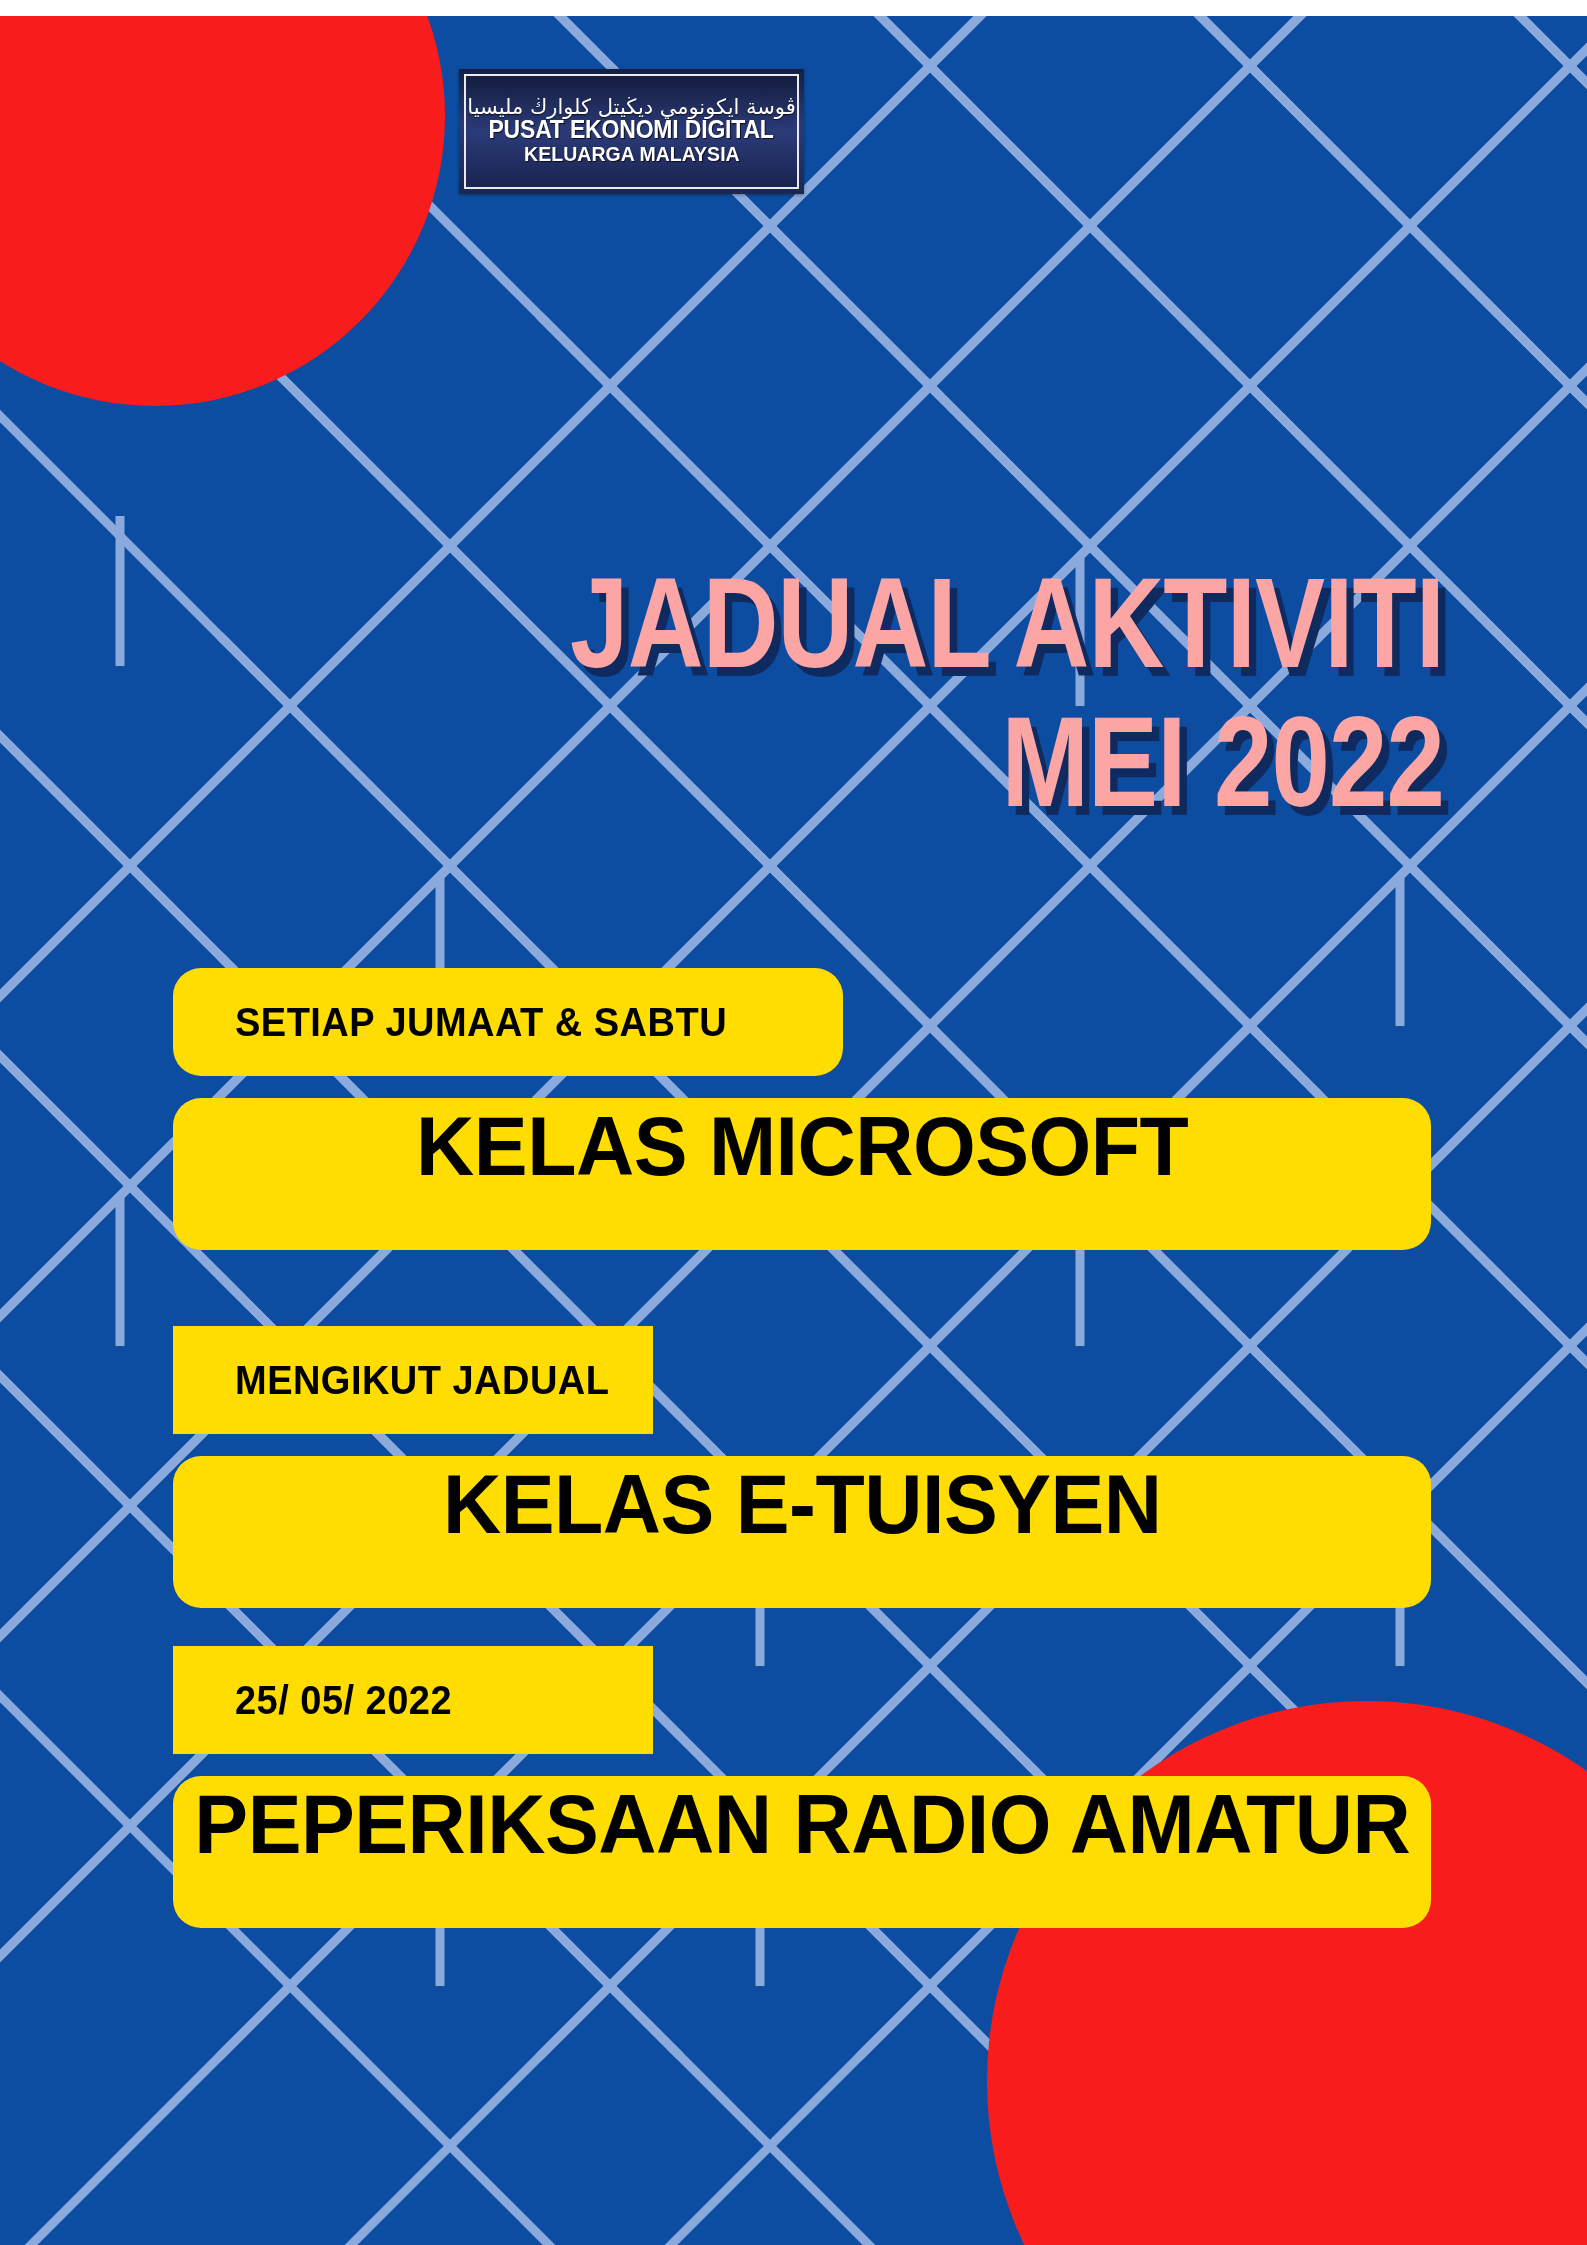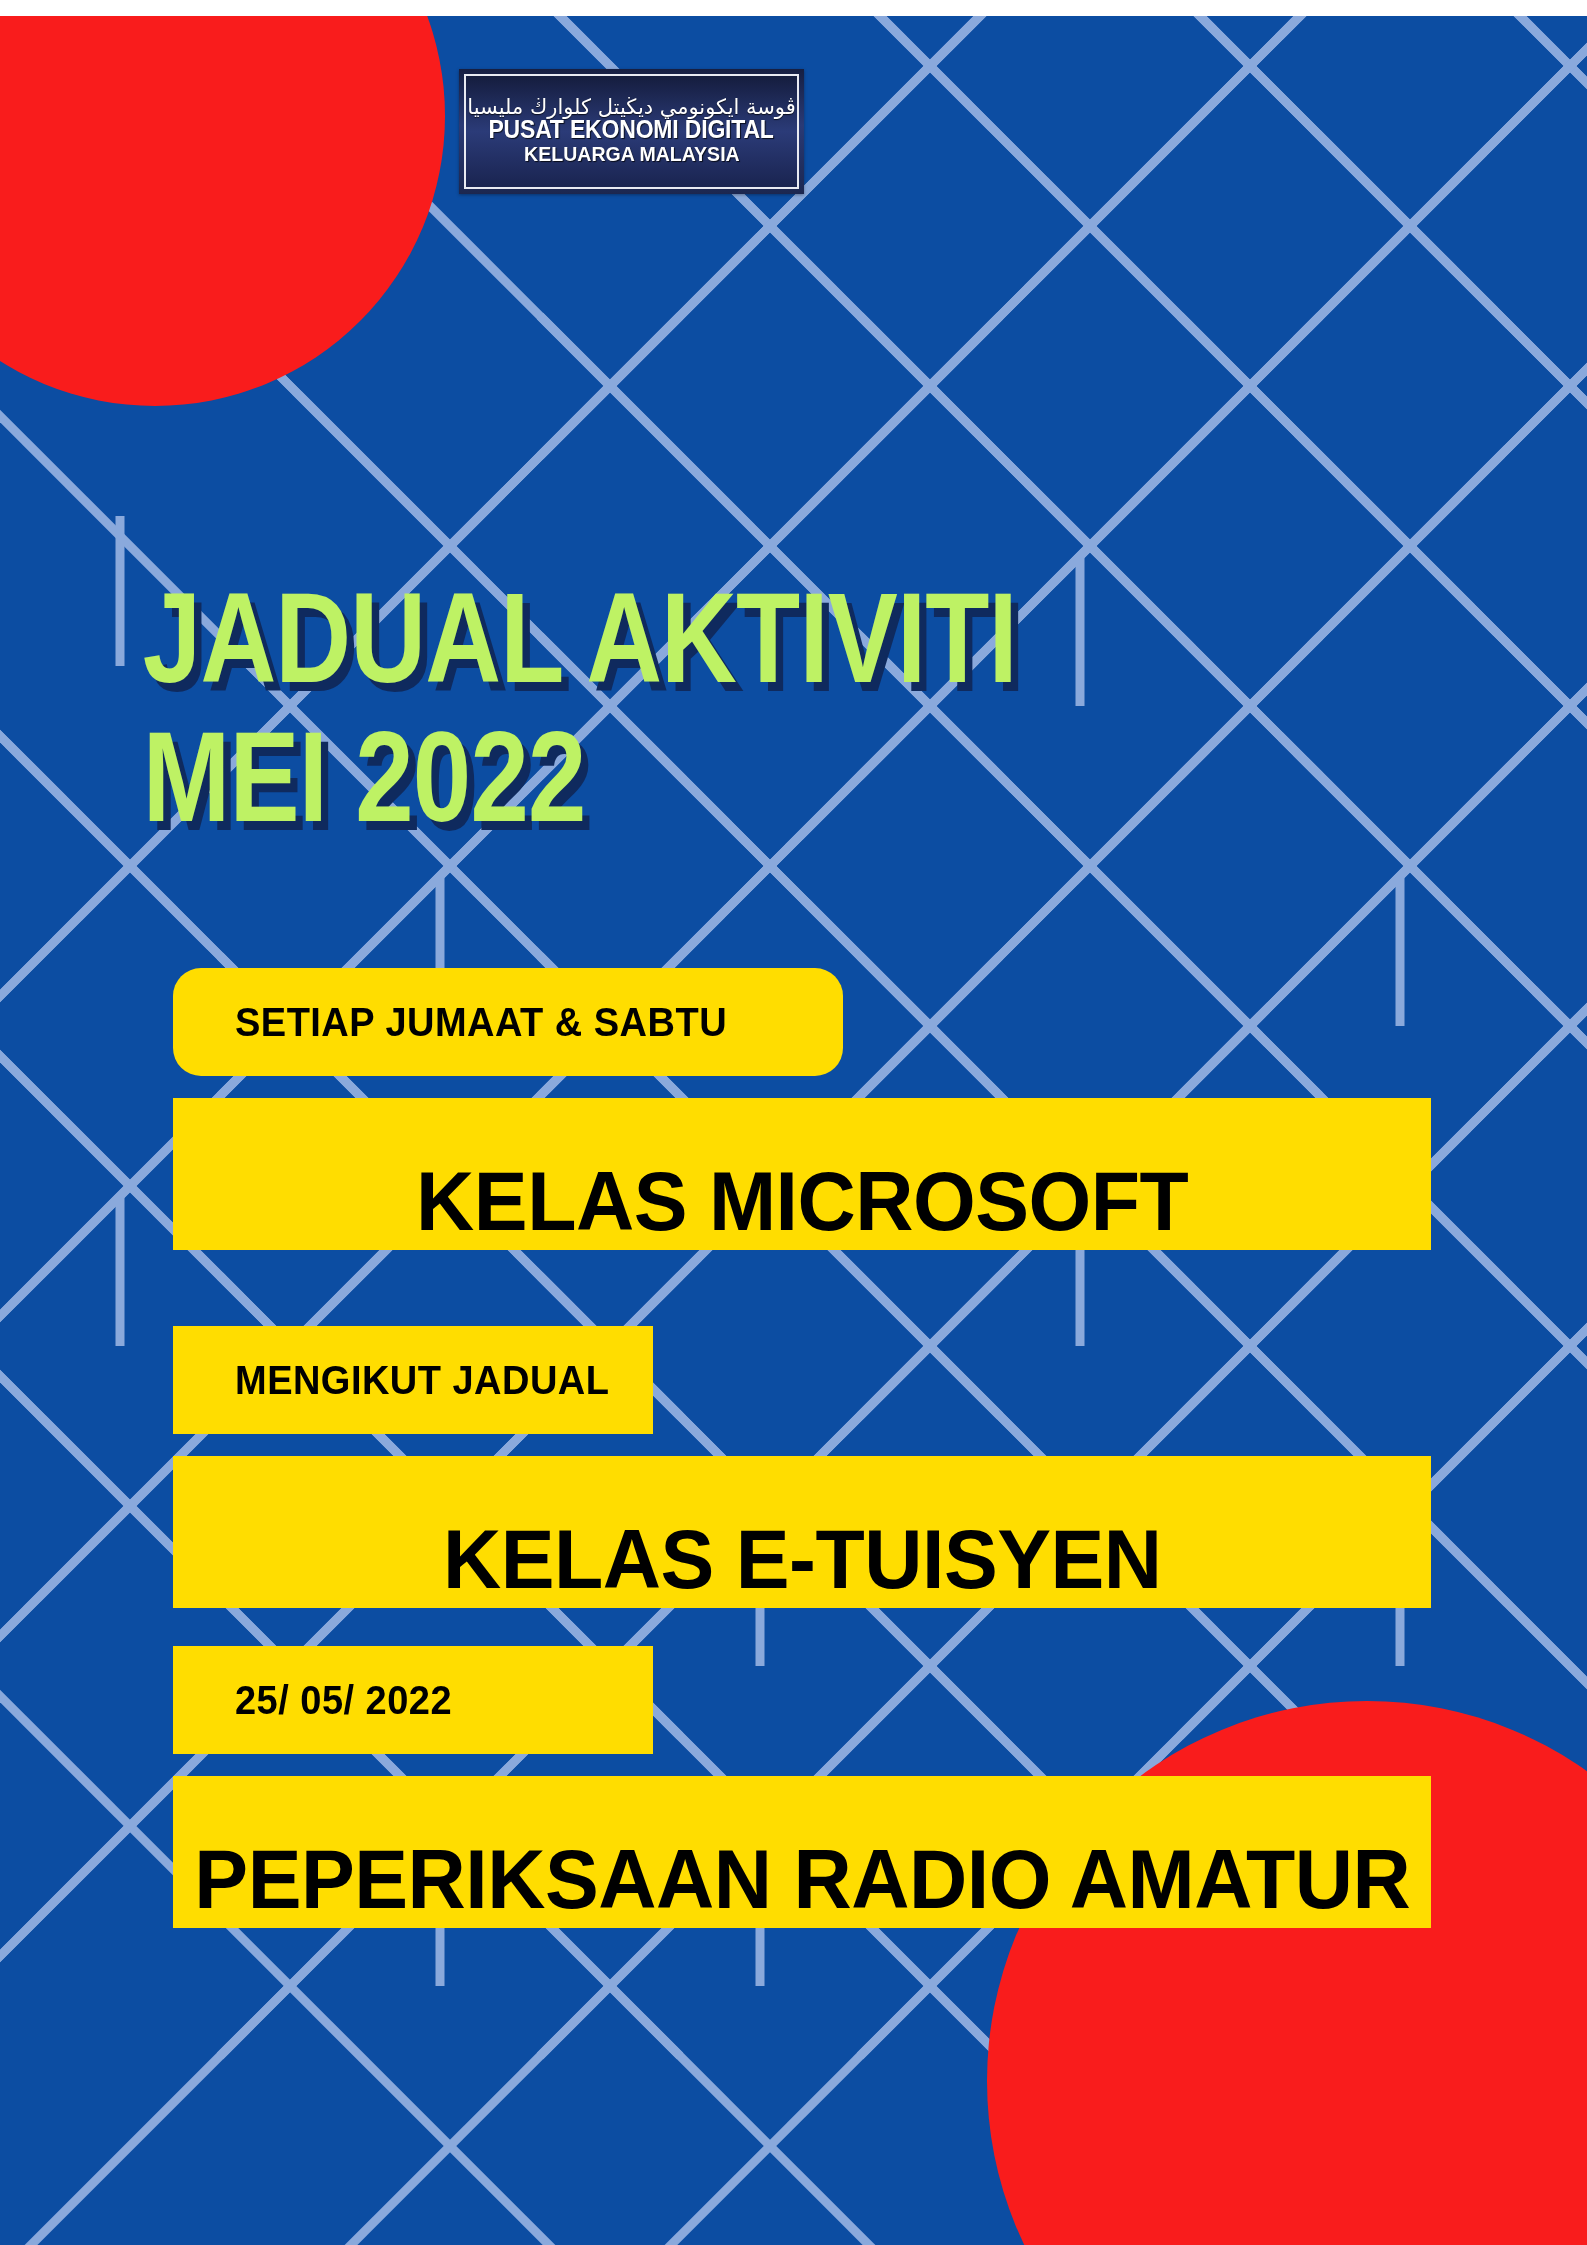--- a/index.html
+++ b/index.html
@@ -105,24 +105,24 @@
     white-space:nowrap;
     text-shadow:4px 5px 0 rgba(16,28,66,.60);
     letter-spacing:2px;
   }
   #org-line-1{ font-size:66px; transform:scaleX(.86); line-height:1.0; }
   #org-line-2{ font-size:60px; transform:scaleX(.86); line-height:1.05; margin-top:4px;}
 
   #main-title{
     position:absolute;
     z-index:6;
-    left:0; top:558px;
+    left:0; top:543px;
     width:1587px;
-    text-align:left;
-    color:#bef264;
+    text-align:right;
+    color:#fca5a5;
   }
   .main-line{
     font-weight:bold;
     white-space:nowrap;
     text-shadow:9px 9px 0 #0f2a5e;
     letter-spacing:-1px;
   }
   #main-line-1{ font-size:128px; line-height:1.0; transform:scaleX(.82); }
   #main-line-2{ font-size:128px; line-height:1.05; transform:scaleX(.82); margin-top:8px;}
 
@@ -153,25 +153,26 @@
     letter-spacing:.5px;
     white-space:nowrap;
     transform:scaleX(.95);
     transform-origin:left center;
   }
 
   .event-box{
     background:#ffdd00;
     height:152px;
     display:flex;
-    align-items:flex-end;
+    align-items:flex-start;
     justify-content:center;
     margin-left:173px;
     width:1258px;
     margin-top:22px;
+    border-radius:28px;
   }
   .event-text{
     color:#000000;
     font-weight:bold;
     font-size:84px;
     letter-spacing:-.5px;
     white-space:nowrap;
     transform:scaleX(.96);
   }
   .gap{ height:38px; }

